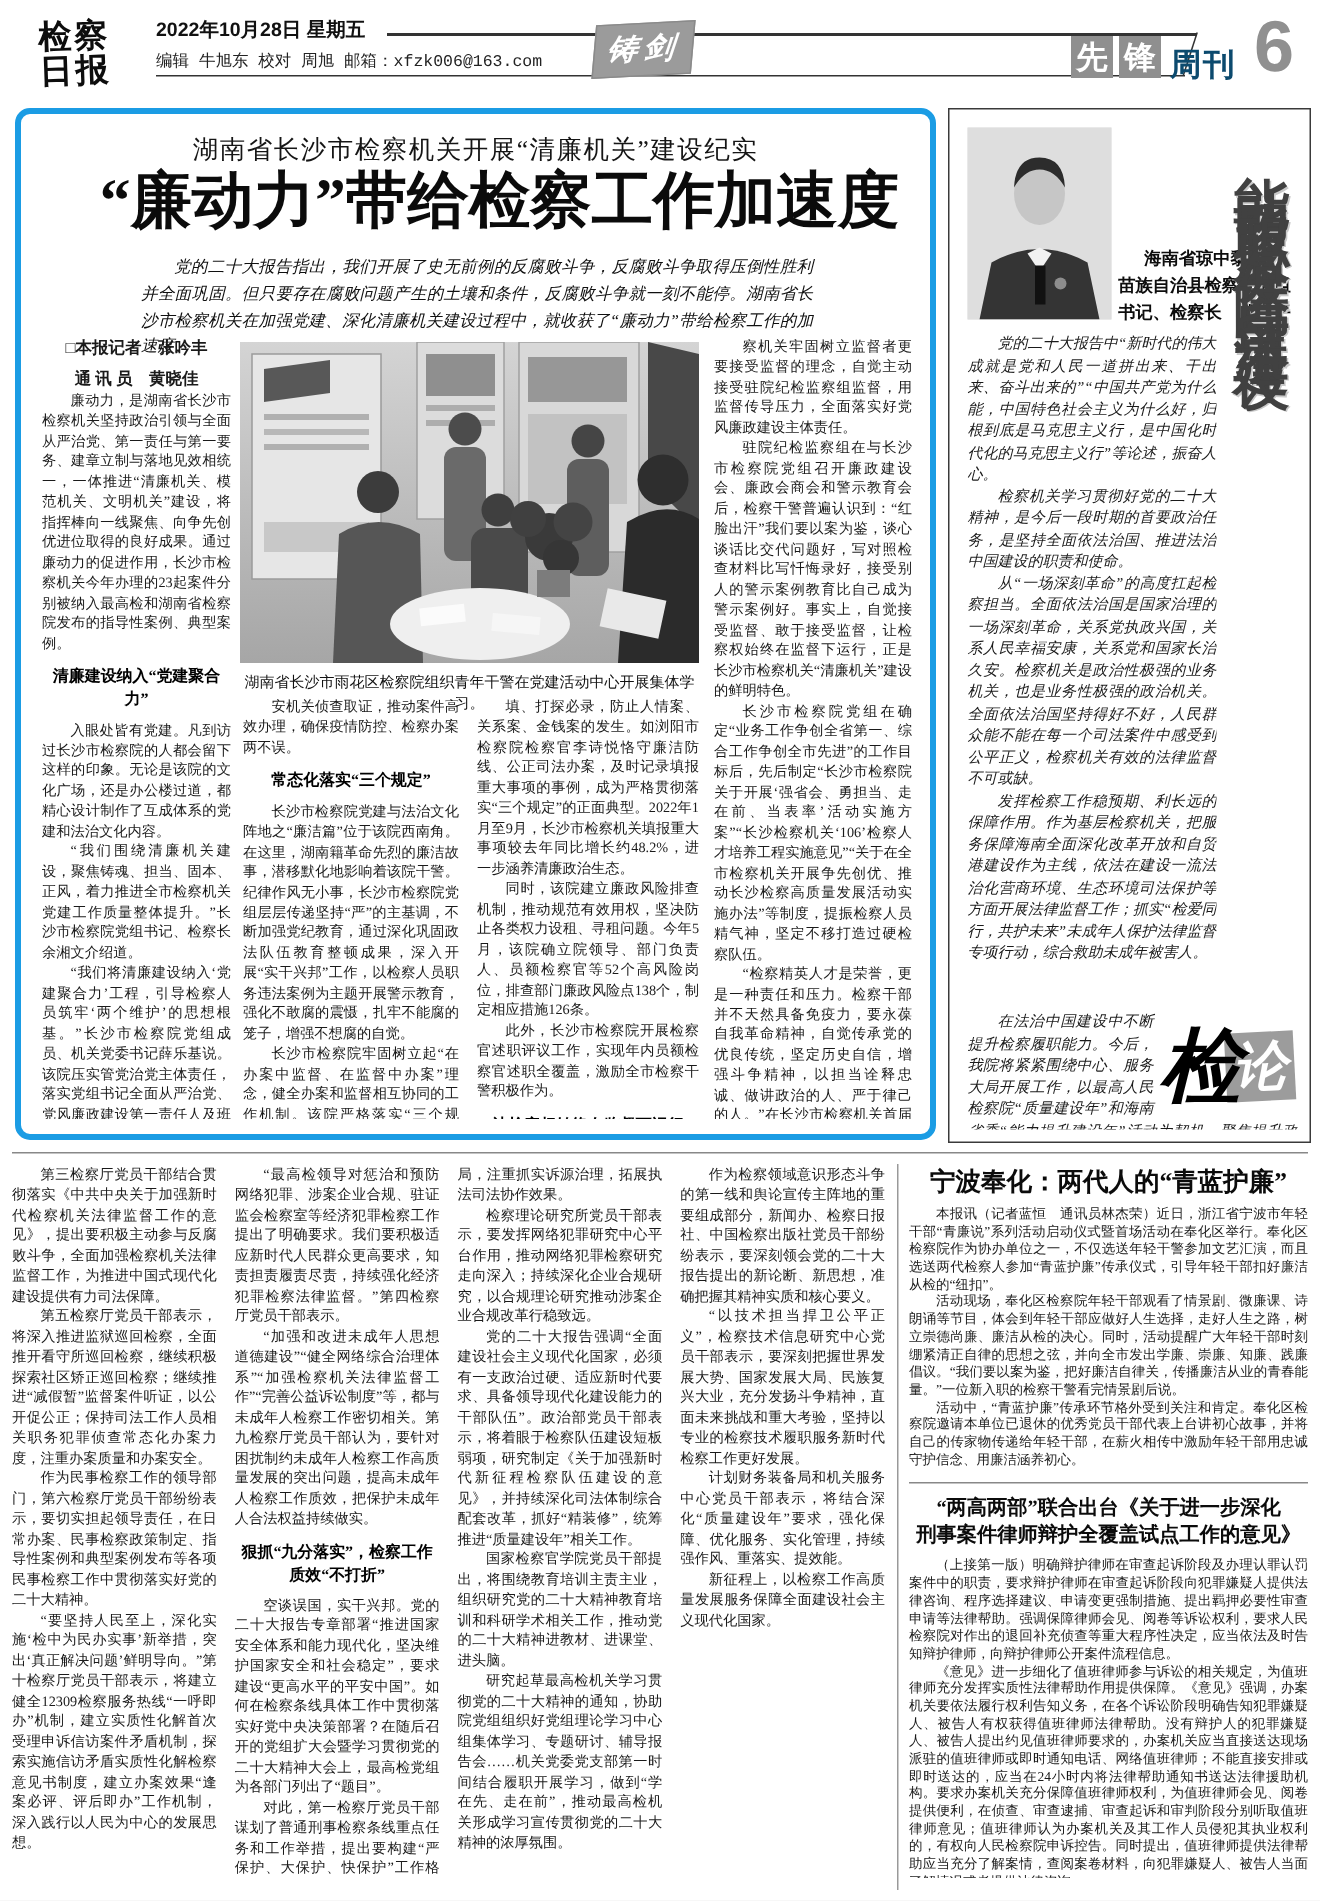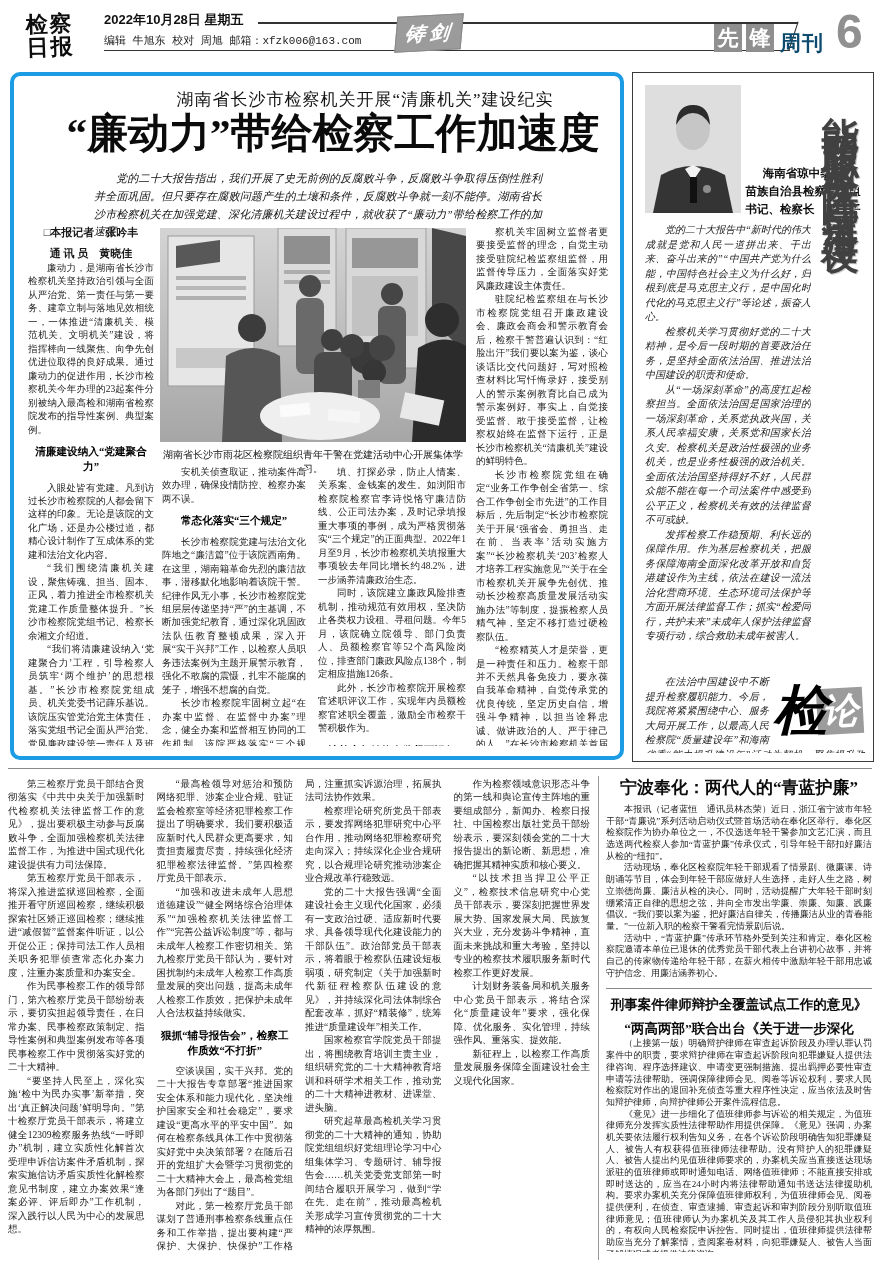--- a/index.html
+++ b/index.html
@@ -63,21 +63,21 @@
     <div class="abs hrule" style="left:104px;top:50px;width:686px;height:1px;"></div>
     <div class="abs hrule" style="left:793px;top:21px;width:1px;height:30px;transform:rotate(18deg);"></div>
     <div class="abs zhujian" style="left:396px;top:15px;width:64px;height:34px;">铸剑</div>
     <div class="abs wkbox" style="left:714px;top:24px;">先</div>
     <div class="abs wkbox" style="left:746px;top:24px;">锋</div>
     <div class="abs wksuffix" style="left:780px;top:29px;">周刊</div>
     <div class="abs pagenum" style="left:836px;top:8px;">6</div>
   </div>
 
   <div class="abs mainbox" style="left:10px;top:72px;width:606px;height:680px;">
-    <div class="abs kicker" style="left:0;top:12px;width:100%;margin-left:48px;">湖南省长沙市检察机关开展“清廉机关”建设纪实</div>
+    <div class="abs kicker" style="left:0;top:12px;width:100%;">湖南省长沙市检察机关开展“清廉机关”建设纪实</div>
     <div class="abs bigheadline" style="left:16px;top:34px;width:100%;">“廉动力”带给检察工作加速度</div>
     <div class="abs intro" style="left:80px;top:94px;width:448px;">党的二十大报告指出，我们开展了史无前例的反腐败斗争，反腐败斗争取得压倒性胜利并全面巩固。但只要存在腐败问题产生的土壤和条件，反腐败斗争就一刻不能停。湖南省长沙市检察机关在加强党建、深化清廉机关建设过程中，就收获了“廉动力”带给检察工作的加速度。</div>
 
     <div class="abs byline" style="left:14px;top:146px;width:126px;">
       <div>□本报记者　张吟丰</div>
       <div>通 讯 员　黄晓佳</div>
     </div>
 
     <div class="abs colbody" style="left:14px;top:186px;width:126px;height:484px;">
         <p class="para">廉动力，是湖南省长沙市检察机关坚持政治引领与全面从严治党、第一责任与第一要务、建章立制与落地见效相统一，一体推进“清廉机关、模范机关、文明机关”建设，将指挥棒向一线聚焦、向争先创优进位取得的良好成果。通过廉动力的促进作用，长沙市检察机关今年办理的23起案件分别被纳入最高检和湖南省检察院发布的指导性案例、典型案例。</p>
@@ -141,21 +141,21 @@
       </div>
     <div class="abs colbody" style="left:304px;top:390px;width:148px;height:280px;">
         <p class="para">填、打探必录，防止人情案、关系案、金钱案的发生。如浏阳市检察院检察官李诗悦恪守廉洁防线、公正司法办案，及时记录填报重大事项的事例，成为严格贯彻落实“三个规定”的正面典型。2022年1月至9月，长沙市检察机关填报重大事项较去年同比增长约48.2%，进一步涵养清廉政治生态。</p>
         <p class="para">同时，该院建立廉政风险排查机制，推动规范有效用权，坚决防止各类权力设租、寻租问题。今年5月，该院确立院领导、部门负责人、员额检察官等52个高风险岗位，排查部门廉政风险点138个，制定相应措施126条。</p>
         <p class="para">此外，长沙市检察院开展检察官述职评议工作，实现年内员额检察官述职全覆盖，激励全市检察干警积极作为。</p>
         <div class="col-subhead">让检察权始终在监督下运行</div>
       </div>
     <div class="abs colbody" style="left:462px;top:150px;width:132px;height:520px;">
         <p class="para">察机关牢固树立监督者更要接受监督的理念，自觉主动接受驻院纪检监察组监督，用监督传导压力，全面落实好党风廉政建设主体责任。</p>
         <p class="para">驻院纪检监察组在与长沙市检察院党组召开廉政建设会、廉政会商会和警示教育会后，检察干警普遍认识到：“红脸出汗”我们要以案为鉴，谈心谈话比交代问题好，写对照检查材料比写忏悔录好，接受别人的警示案例教育比自己成为警示案例好。事实上，自觉接受监督、敢于接受监督，让检察权始终在监督下运行，正是长沙市检察机关“清廉机关”建设的鲜明特色。</p>
-        <p class="para">长沙市检察院党组在确定“业务工作争创全省第一、综合工作争创全市先进”的工作目标后，先后制定“长沙市检察院关于开展‘强省会、勇担当、走在前、当表率’活动实施方案”“长沙检察机关‘203’检察人才培养工程实施意见”“关于在全市检察机关开展争先创优、推动长沙检察高质量发展活动实施办法”等制度，提振检察人员精气神，坚定不移打造过硬检察队伍。</p>
+        <p class="para">长沙市检察院党组在确定“业务工作争创全省第一、综合工作争创全市先进”的工作目标后，先后制定“长沙市检察院关于开展‘强省会、勇担当、走在前、当表率’活动实施方案”“长沙检察机关‘106’检察人才培养工程实施意见”“关于在全市检察机关开展争先创优、推动长沙检察高质量发展活动实施办法”等制度，提振检察人员精气神，坚定不移打造过硬检察队伍。</p>
         <p class="para">“检察精英人才是荣誉，更是一种责任和压力。检察干部并不天然具备免疫力，要永葆自我革命精神，自觉传承党的优良传统，坚定历史自信，增强斗争精神，以担当诠释忠诚、做讲政治的人、严于律己的人。”在长沙市检察机关首届人库培育青年精英人才座谈会上，长沙市检察院党组对胜出的10名青年干警提出要求。</p>
       </div>
   </div>
 
   <div class="abs sidebox" style="left:632px;top:72px;width:240px;height:688px;">
     <div class="abs" style="left:12px;top:12px;width:96px;height:128px;background:#dcdcdc;">
       <svg width="96" height="128" viewBox="0 0 96 128">
         <rect width="96" height="128" fill="#dedede"></rect>
         <ellipse cx="48" cy="44" rx="17" ry="21" fill="#c6c6c6"></ellipse>
         <path d="M31,40 Q32,20 48,20 Q64,20 65,40 Q58,28 48,28 Q38,28 31,40 Z" fill="#2c2c2c"></path>
@@ -191,21 +191,21 @@
   <div class="abs hrule" style="left:8px;top:768px;width:864px;height:1px;background:#888;"></div>
   <div class="abs" style="left:598px;top:776px;width:1px;height:484px;background:#999;"></div>
 
   <div class="abs contbody" style="left:8px;top:778px;width:582px;height:482px;">
       <p class="para">第三检察厅党员干部结合贯彻落实《中共中央关于加强新时代检察机关法律监督工作的意见》，提出要积极主动参与反腐败斗争，全面加强检察机关法律监督工作，为推进中国式现代化建设提供有力司法保障。</p>
       <p class="para">第五检察厅党员干部表示，将深入推进监狱巡回检察，全面推开看守所巡回检察，继续积极探索社区矫正巡回检察；继续推进“减假暂”监督案件听证，以公开促公正；保持司法工作人员相关职务犯罪侦查常态化办案力度，注重办案质量和办案安全。</p>
       <p class="para">作为民事检察工作的领导部门，第六检察厅党员干部纷纷表示，要切实担起领导责任，在日常办案、民事检察政策制定、指导性案例和典型案例发布等各项民事检察工作中贯彻落实好党的二十大精神。</p>
       <p class="para">“要坚持人民至上，深化实施‘检中为民办实事’新举措，突出‘真正解决问题’鲜明导向。”第十检察厅党员干部表示，将建立健全12309检察服务热线“一呼即办”机制，建立实质性化解首次受理申诉信访案件矛盾机制，探索实施信访矛盾实质性化解检察意见书制度，建立办案效果“逢案必评、评后即办”工作机制，深入践行以人民为中心的发展思想。</p>
       <p class="para">“最高检领导对惩治和预防网络犯罪、涉案企业合规、驻证监会检察室等经济犯罪检察工作提出了明确要求。我们要积极适应新时代人民群众更高要求，知责担责履责尽责，持续强化经济犯罪检察法律监督。”第四检察厅党员干部表示。</p>
       <p class="para">“加强和改进未成年人思想道德建设”“健全网络综合治理体系”“加强检察机关法律监督工作”“完善公益诉讼制度”等，都与未成年人检察工作密切相关。第九检察厅党员干部认为，要针对困扰制约未成年人检察工作高质量发展的突出问题，提高未成年人检察工作质效，把保护未成年人合法权益持续做实。</p>
-      <div class="col-subhead">狠抓“辅导报告会”，检察工作质效“不打折”</div>
+      <div class="col-subhead">狠抓“九分落实”，检察工作质效“不打折”</div>
       <p class="para">空谈误国，实干兴邦。党的二十大报告专章部署“推进国家安全体系和能力现代化，坚决维护国家安全和社会稳定”，要求建设“更高水平的平安中国”。如何在检察条线具体工作中贯彻落实好党中央决策部署？在随后召开的党组扩大会暨学习贯彻党的二十大精神大会上，最高检党组为各部门列出了“题目”。</p>
       <p class="para">对此，第一检察厅党员干部谋划了普通刑事检察条线重点任务和工作举措，提出要构建“严保护、大保护、快保护”工作格局，注重抓实诉源治理，拓展执法司法协作效果。</p>
       <p class="para">检察理论研究所党员干部表示，要发挥网络犯罪研究中心平台作用，推动网络犯罪检察研究走向深入；持续深化企业合规研究，以合规理论研究推动涉案企业合规改革行稳致远。</p>
       <p class="para">党的二十大报告强调“全面建设社会主义现代化国家，必须有一支政治过硬、适应新时代要求、具备领导现代化建设能力的干部队伍”。政治部党员干部表示，将着眼于检察队伍建设短板弱项，研究制定《关于加强新时代新征程检察队伍建设的意见》，并持续深化司法体制综合配套改革，抓好“精装修”，统筹推进“质量建设年”相关工作。</p>
       <p class="para">国家检察官学院党员干部提出，将围绕教育培训主责主业，组织研究党的二十大精神教育培训和科研学术相关工作，推动党的二十大精神进教材、进课堂、进头脑。</p>
       <p class="para">研究起草最高检机关学习贯彻党的二十大精神的通知，协助院党组组织好党组理论学习中心组集体学习、专题研讨、辅导报告会……机关党委党支部第一时间结合履职开展学习，做到“学在先、走在前”，推动最高检机关形成学习宣传贯彻党的二十大精神的浓厚氛围。</p>
       <p class="para">作为检察领域意识形态斗争的第一线和舆论宣传主阵地的重要组成部分，新闻办、检察日报社、中国检察出版社党员干部纷纷表示，要深刻领会党的二十大报告提出的新论断、新思想，准确把握其精神实质和核心要义。</p>
       <p class="para">“以技术担当捍卫公平正义”，检察技术信息研究中心党员干部表示，要深刻把握世界发展大势、国家发展大局、民族复兴大业，充分发扬斗争精神，直面未来挑战和重大考验，坚持以专业的检察技术履职服务新时代检察工作更好发展。</p>
       <p class="para">计划财务装备局和机关服务中心党员干部表示，将结合深化“质量建设年”要求，强化保障、优化服务、实化管理，持续强作风、重落实、提效能。</p>
       <p class="para">新征程上，以检察工作高质量发展服务保障全面建设社会主义现代化国家。</p>
@@ -216,21 +216,21 @@
     <div class="boxbody" style="height:178px;">
         <p class="para">本报讯（记者蓝恒　通讯员林杰荣）近日，浙江省宁波市年轻干部“青廉说”系列活动启动仪式暨首场活动在奉化区举行。奉化区检察院作为协办单位之一，不仅选送年轻干警参加文艺汇演，而且选送两代检察人参加“青蓝护廉”传承仪式，引导年轻干部扣好廉洁从检的“纽扣”。</p>
         <p class="para">活动现场，奉化区检察院年轻干部观看了情景剧、微廉课、诗朗诵等节目，体会到年轻干部应做好人生选择，走好人生之路，树立崇德尚廉、廉洁从检的决心。同时，活动提醒广大年轻干部时刻绷紧清正自律的思想之弦，并向全市发出学廉、崇廉、知廉、践廉倡议。“我们要以案为鉴，把好廉洁自律关，传播廉洁从业的青春能量。”一位新入职的检察干警看完情景剧后说。</p>
         <p class="para">活动中，“青蓝护廉”传承环节格外受到关注和肯定。奉化区检察院邀请本单位已退休的优秀党员干部代表上台讲初心故事，并将自己的传家物传递给年轻干部，在薪火相传中激励年轻干部用忠诚守护信念、用廉洁涵养初心。</p>
       </div>
   </div>
 
   <div class="abs hrule" style="left:606px;top:988px;width:266px;height:1px;background:#888;"></div>
 
   <div class="abs" style="left:606px;top:996px;width:266px;height:264px;overflow:hidden;">
+    <div class="boxheadline2">“两高两部”联合出台《关于进一步深化</div>
     <div class="boxheadline2" style="margin-bottom:6px;">刑事案件律师辩护全覆盖试点工作的意见》</div>
-    <div class="boxheadline2">“两高两部”联合出台《关于进一步深化</div>
     <div class="boxbody" style="height:214px;">
         <p class="para">（上接第一版）明确辩护律师在审查起诉阶段及办理认罪认罚案件中的职责，要求辩护律师在审查起诉阶段向犯罪嫌疑人提供法律咨询、程序选择建议、申请变更强制措施、提出羁押必要性审查申请等法律帮助。强调保障律师会见、阅卷等诉讼权利，要求人民检察院对作出的退回补充侦查等重大程序性决定，应当依法及时告知辩护律师，向辩护律师公开案件流程信息。</p>
         <p class="para">《意见》进一步细化了值班律师参与诉讼的相关规定，为值班律师充分发挥实质性法律帮助作用提供保障。《意见》强调，办案机关要依法履行权利告知义务，在各个诉讼阶段明确告知犯罪嫌疑人、被告人有权获得值班律师法律帮助。没有辩护人的犯罪嫌疑人、被告人提出约见值班律师要求的，办案机关应当直接送达现场派驻的值班律师或即时通知电话、网络值班律师；不能直接安排或即时送达的，应当在24小时内将法律帮助通知书送达法律援助机构。要求办案机关充分保障值班律师权利，为值班律师会见、阅卷提供便利，在侦查、审查逮捕、审查起诉和审判阶段分别听取值班律师意见；值班律师认为办案机关及其工作人员侵犯其执业权利的，有权向人民检察院申诉控告。同时提出，值班律师提供法律帮助应当充分了解案情，查阅案卷材料，向犯罪嫌疑人、被告人当面了解情况或者提供法律咨询。</p>
       </div>
   </div>
 
 </div>
 
 </body></html>

